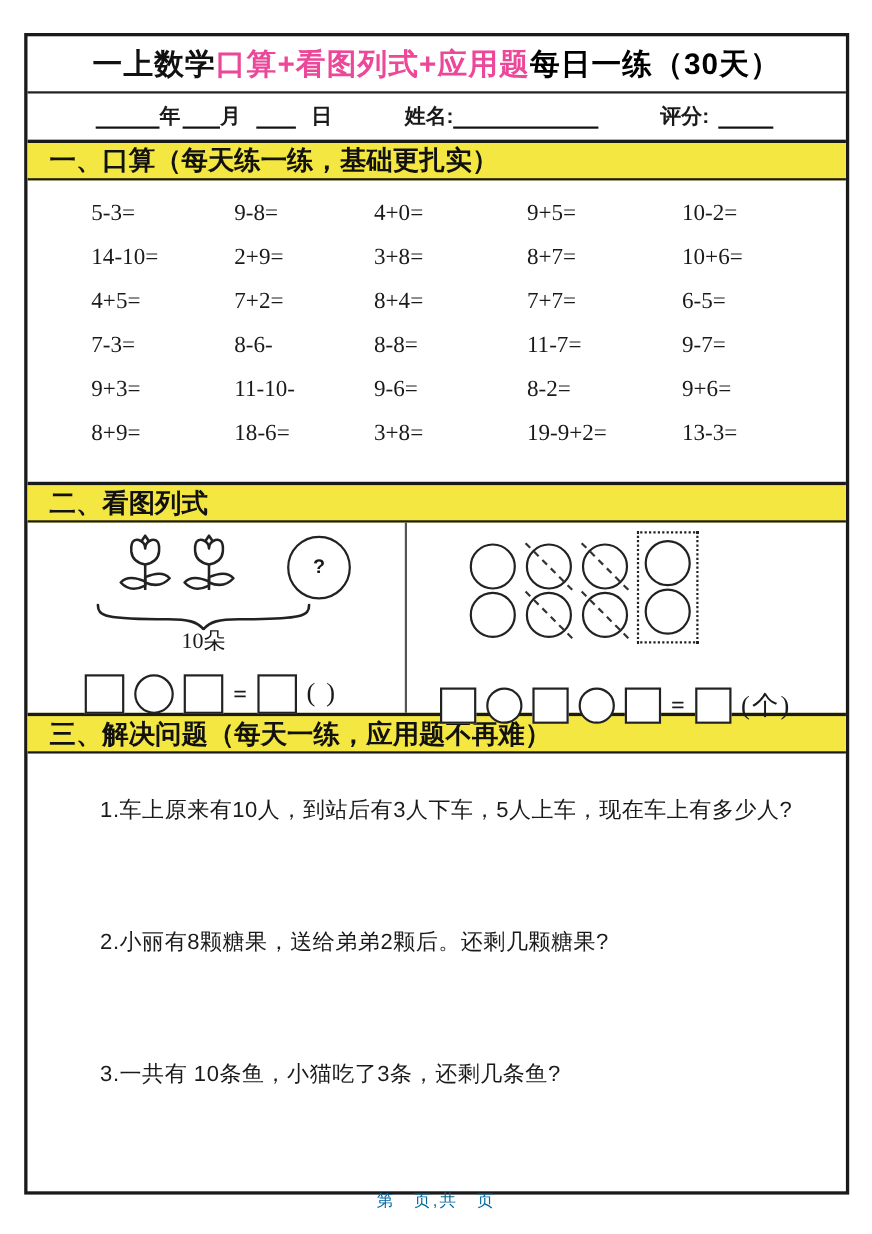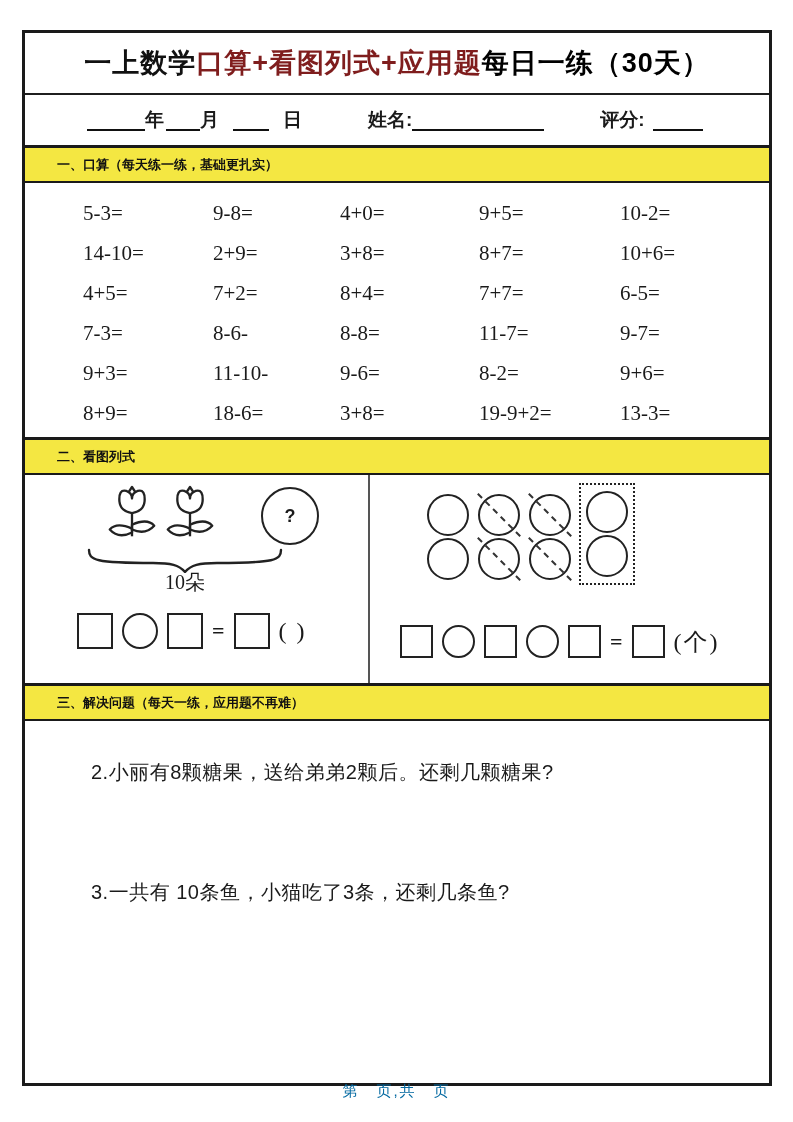--- a/index.html
+++ b/index.html
@@ -24,21 +24,21 @@
   .title-row {
     height: 62px;
     border-bottom: 2px solid #1f1f1f;
     display: flex; align-items: center; justify-content: center;
     font-weight: bold;
     font-size: 27px;
     letter-spacing: 1px;
     white-space: nowrap;
   }
   .t-black { color: #111111; }
-  .t-red   { color: #7f1d1d; }
+  .t-red   { color: #ec4899; }
   .t-blue  { color: #000000; }
   
   .info-row {
     height: 50px;
     display: flex; align-items: center;
     font-size: 19px; font-weight: bold;
     padding-left: 62px;
     white-space: nowrap;
   }
   .blank { display: inline-block; border-bottom: 2px solid #111; height: 22px; }
@@ -50,27 +50,27 @@
   .info-gap1 { width: 14px; }
   .info-gap2 { width: 66px; }
   .info-gap3 { width: 56px; }
   
   .section-bar {
     background: #f4e742;
     border-top: 3px solid #1a1a1a;
     border-bottom: 2px solid #1a1a1a;
     height: 38px;
     display: flex; align-items: center;
-    padding-left: 32px;
-    font-size: 13px; font-weight: bold;
+    padding-left: 20px;
+    font-size: 24px; font-weight: bold;
     color: #111;
   }
   
   .oral-grid {
-    padding: 10px 0 4px 58px;
+    padding: 10px 0 24px 58px;
     font-family: "Liberation Serif", "DejaVu Serif", serif;
     font-size: 21px;
   }
   .oral-row {
     display: grid;
     grid-template-columns: 130px 127px 139px 141px auto;
     height: 40px;
     align-items: center;
   }
   
@@ -333,19 +333,20 @@
         <span class="eq-sign">=</span>
         <span class="sq sm"></span>
         <span class="parens">(个)</span>
       </div>
     </div>
   </div>
 
   <div class="section-bar">三、解决问题（每天一练，应用题不再难）</div>
 
   <div class="word-area">
+    <div class="word-problem">1.车上原来有10人，到站后有3人下车，5人上车，现在车上有多少人?</div>
     <div class="word-problem">2.小丽有8颗糖果，送给弟弟2颗后。还剩几颗糖果?</div>
     <div class="word-problem">3.一共有 10条鱼，小猫吃了3条，还剩几条鱼?</div>
   </div>
 
 </div>
 
 <div class="footer">第　页,共　页</div>
 
 </body></html>

